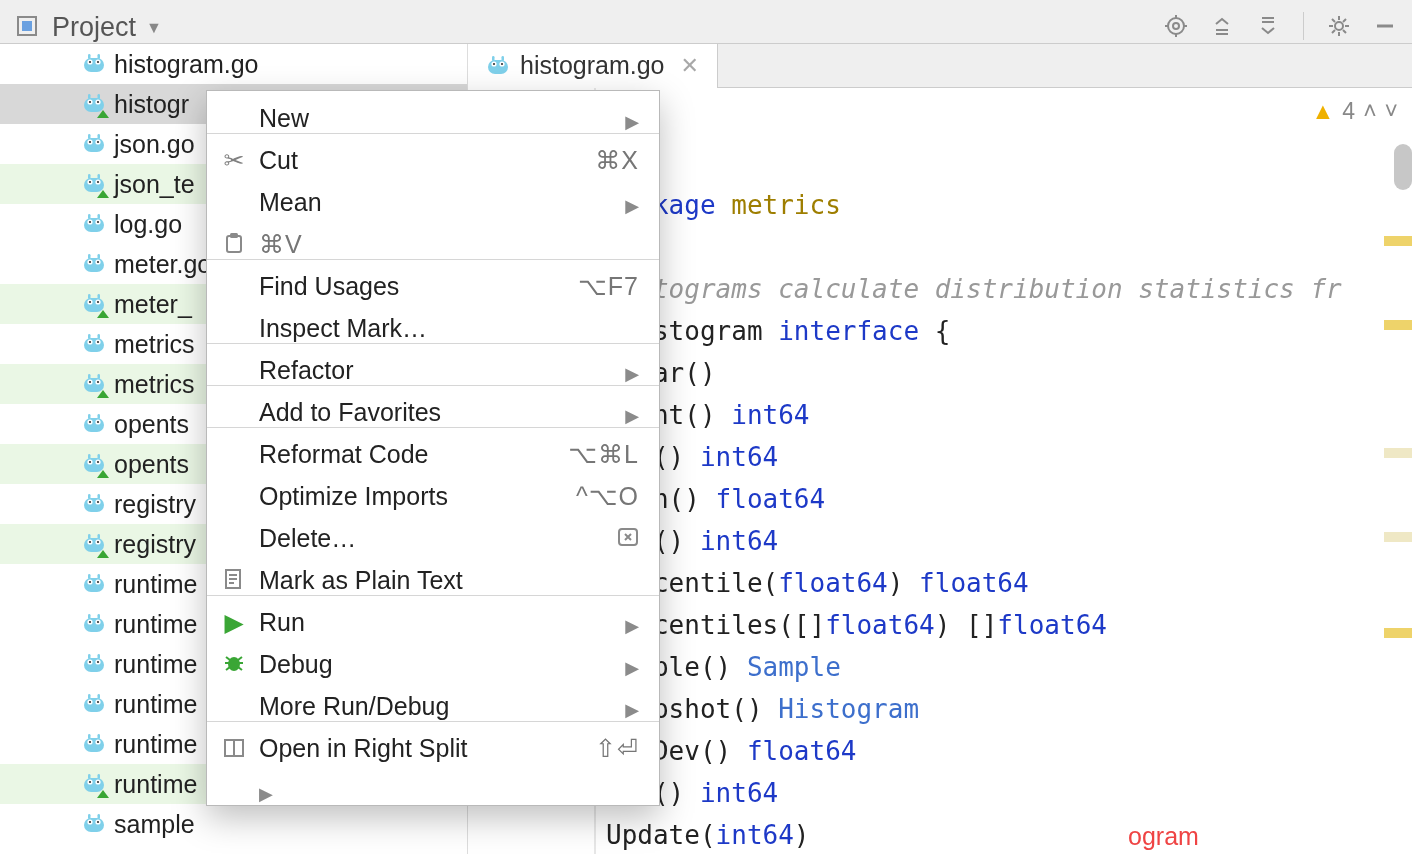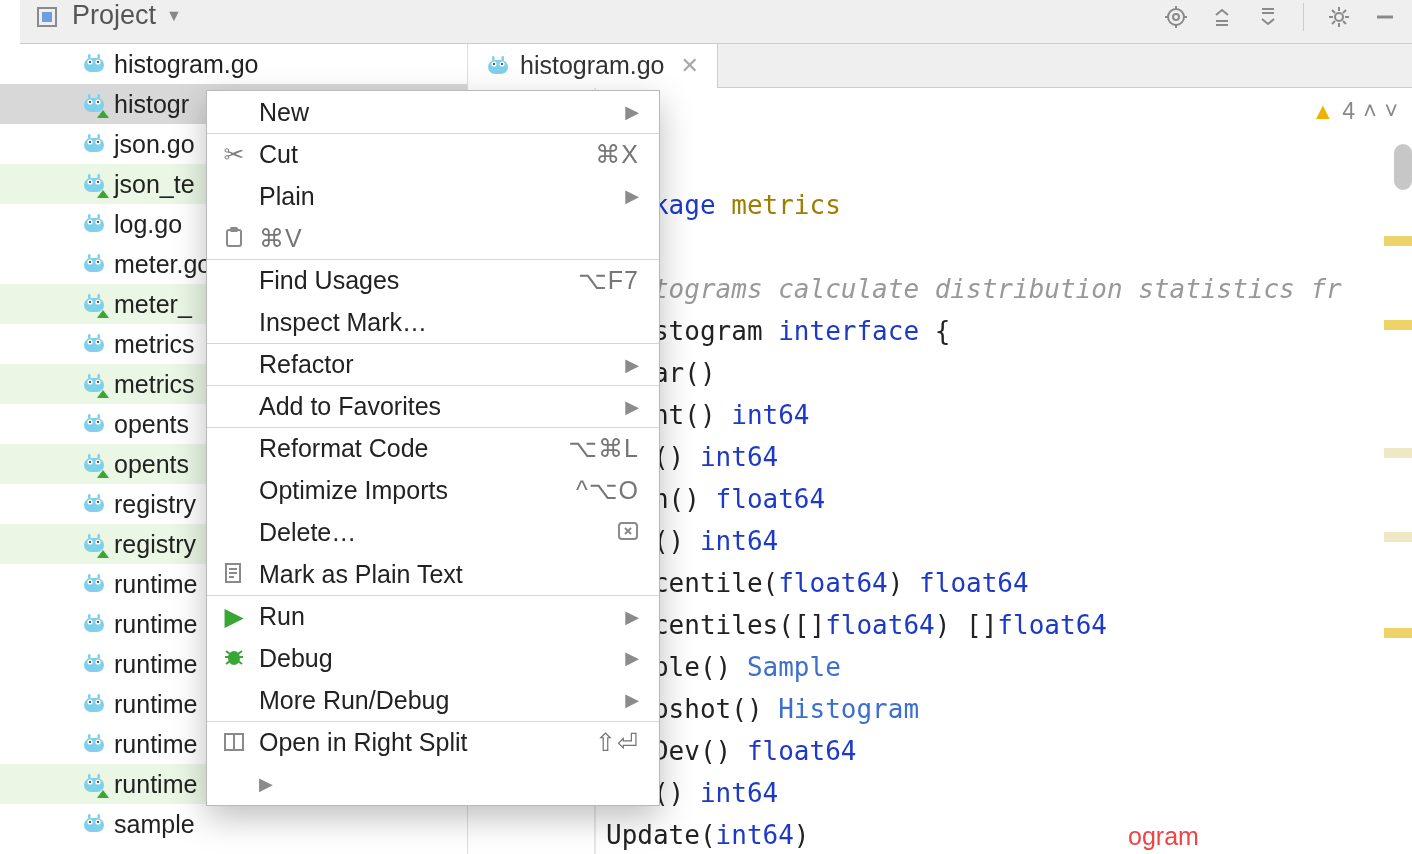--- a/index.html
+++ b/index.html
@@ -11,23 +11,22 @@
   overflow:hidden;
   color:#222;
 }
 
 
 .toolbar {
   height:44px;
   background:#efefef;
   border-bottom:1px solid #ccc;
   display:flex;
-  align-items:flex-start;
+  align-items:flex-end;
   padding:0 10px;
-  margin-left:20px;
 }
 .tool-btn { display:inline-flex; align-items:center; justify-content:center;
   width:34px; height:34px; color:#6b6b6b; }
 .proj-selector { display:inline-flex; align-items:center; gap:10px;
   padding:0 8px; color:#555; font-size:27px; }
 .proj-selector .tri { font-size:16px; color:#888; }
 .divider { width:1px; height:28px; background:#ccc; margin:0 6px; }
 .toolbar-right { display:flex; align-items:center; gap:12px; }
 
 
@@ -86,21 +85,21 @@
 .mark.warn{background:#eed36a;}
 .mark.hint{background:#efe8c5;}
 
 
 .ctx-menu{
   position:absolute; left:206px; top:90px; width:454px;
   background:#fff; border:1px solid #b9b9b9;
   box-shadow:0 12px 32px rgba(0,0,0,.25);
   z-index:50; font-size:25px; color:#222;
 }
-.mi{height:42px; display:flex; align-items:center; padding:0 20px 0 52px;
+.mi{height:42px; display:flex; align-items:flex-end; padding:0 20px 0 52px;
   position:relative;}
 .mi.sep{border-top:1px solid #d6d6d6;}
 .mi .icon{position:absolute; left:14px; width:26px; text-align:center;
   color:#808080;}
 .mi .label{flex:1;}
 .mi .short{color:#767676; letter-spacing:1px;}
 .mi .sub-arrow{color:#8b8b8b; font-size:18px;}
 .mi .green{color:#3aa635;}
 .mi .bug{color:#3aa635;}
 
@@ -409,21 +408,21 @@
   <div class="mi">
     <span class="label">New</span>
     <span class="sub-arrow">▶</span>
   </div>
   <div class="mi sep">
     <span class="icon">✂</span>
     <span class="label">Cut</span>
     <span class="short">⌘X</span>
   </div>
   <div class="mi">
-    <span class="label">Plain</span>
+    <span class="label">Mean</span>
     <span class="sub-arrow">▶</span>
   </div>
   <div class="mi">
     <span class="icon">
       <svg width="18" height="20">
           <rect x="2" y="3" width="14" height="16" rx="2" fill="none" stroke="#8a8a8a" stroke-width="2"></rect>
           <rect x="5" y="0" width="8" height="5" rx="1.5" fill="#8a8a8a"></rect>
         </svg>
     </span>
     <span class="short">⌘V</span>

